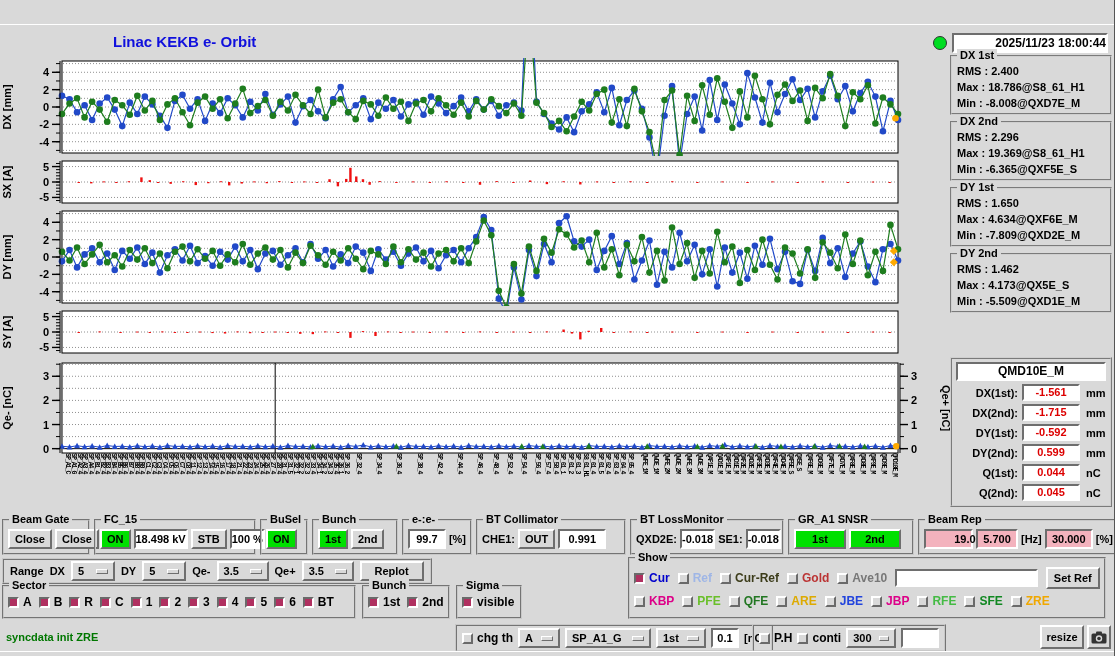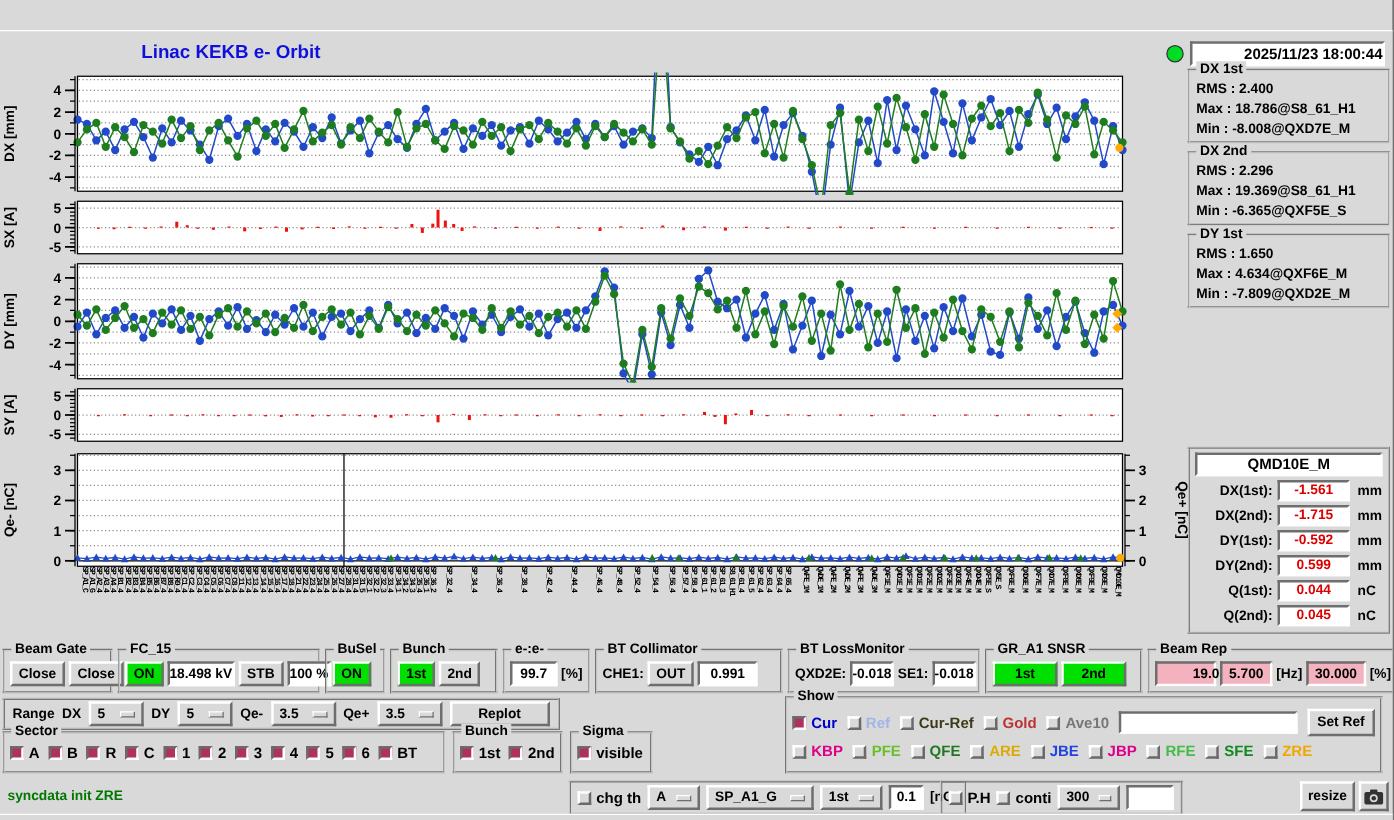--- a/index.html
+++ b/index.html
@@ -1055,20 +1055,26 @@
           <div class="stat-line">RMS :  2.296</div>
           <div class="stat-line">Max :  19.369@S8_61_H1</div>
           <div class="stat-line">Min :  -6.365@QXF5E_S</div>
         </div>
         <div class="lframe">
           <span class="lframe-title">DY 1st</span>
           <div class="stat-line">RMS :  1.650</div>
           <div class="stat-line">Max :  4.634@QXF6E_M</div>
           <div class="stat-line">Min :  -7.809@QXD2E_M</div>
         </div>
+        <div class="lframe">
+          <span class="lframe-title">DY 2nd</span>
+          <div class="stat-line">RMS :  1.462</div>
+          <div class="stat-line">Max :  4.173@QX5E_S</div>
+          <div class="stat-line">Min :  -5.509@QXD1E_M</div>
+        </div>
       </div>
     <div id="monitor">
       <div class="mon-head">QMD10E_M</div>
       <div id="monrows">
           <div class="mon-row">
             <span class="mon-lab">DX(1st):</span>
             <span class="mon-val">-1.561</span>
             <span class="mon-unit">mm</span>
           </div>
           <div class="mon-row">
@@ -1185,21 +1191,21 @@
         <span class="wlab">Qe-</span>
         <div class="opt" style="width: 52px; justify-content: space-between;">
           <span>3.5</span>
           <span class="opt-ind"></span>
         </div>
         <span class="wlab">Qe+</span>
         <div class="opt" style="width: 52px; justify-content: space-between;">
           <span>3.5</span>
           <span class="opt-ind"></span>
         </div>
-        <div class="btn" style="width: 80px;">Replot</div>
+        <div class="btn" style="width: 64px;">Replot</div>
       </div>
     <div id="sectorrow">
         <div class="cframe" style="width: 354px; height: 34px;">
           <span class="lframe-title">Sector</span>
           <div class="inner" style="gap: 7px;">
             <div class="chk">
               <span class="chk-ind checked"></span>
               <span>A</span>
             </div>
             <div class="chk">

